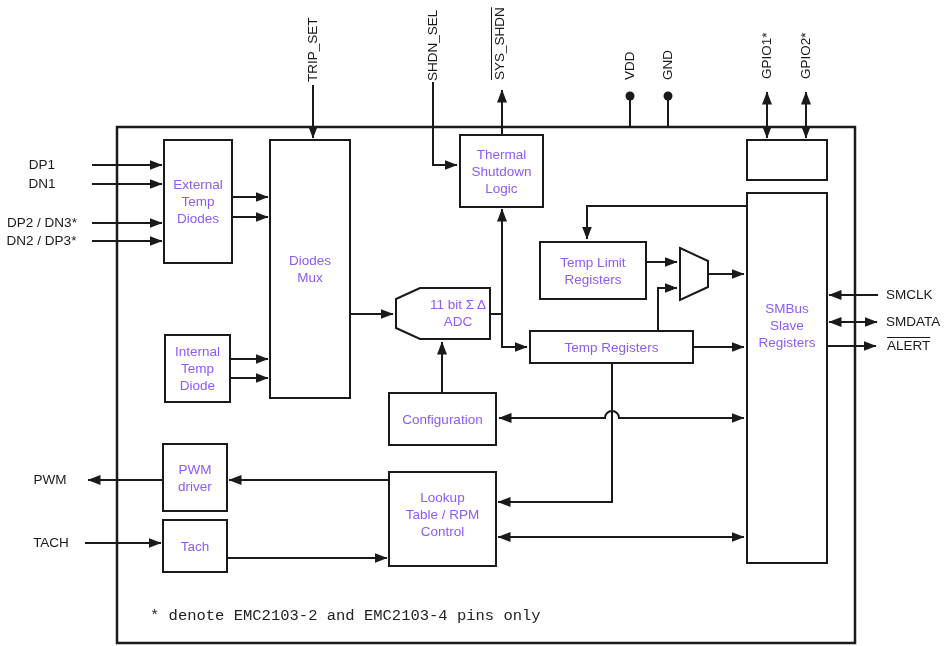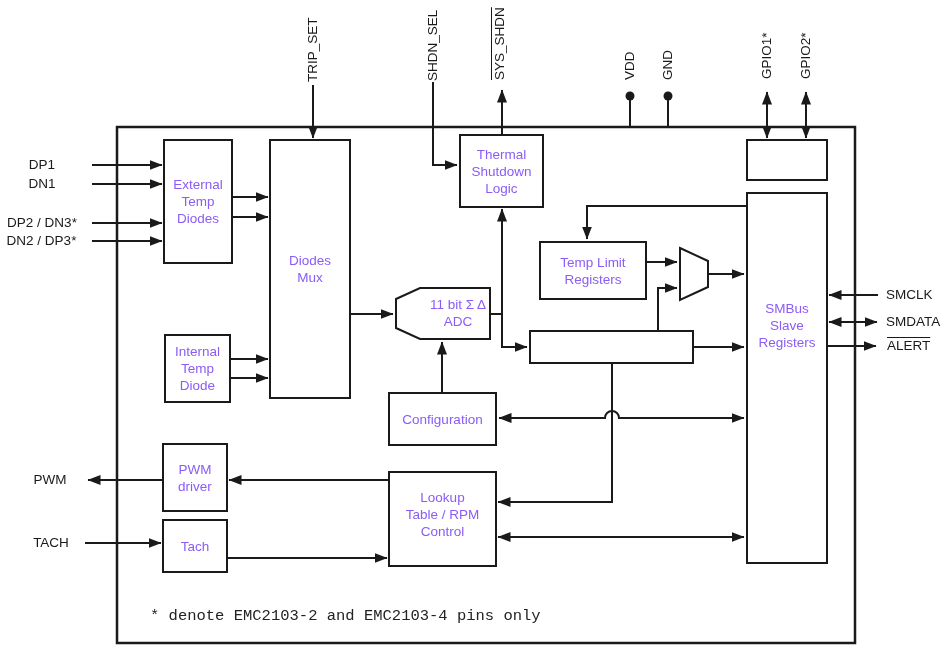--- a/index.html
+++ b/index.html
@@ -98,20 +98,21 @@
 Diodes</div>
   <div class="blk" style="left:270px;top:140px;width:80px;height:258px">Diodes
 Mux</div>
   <div class="blk" style="left:460px;top:135px;width:83px;height:72px">Thermal
 Shutdown
 Logic</div>
   <div class="blk" style="left:540px;top:242px;width:106px;height:57px">Temp Limit
 Registers</div>
   <div class="blk" style="left:410px;top:286px;width:96px;height:53px">11 bit Σ Δ
 ADC</div>
+  <div class="blk" style="left:530px;top:331px;width:163px;height:32px">Temp Registers</div>
   <div class="blk" style="left:747px;top:255px;width:80px;height:140px">SMBus
 Slave
 Registers</div>
   <div class="blk" style="left:165px;top:335px;width:65px;height:67px">Internal
 Temp
 Diode</div>
   <div class="blk" style="left:389px;top:393px;width:107px;height:52px">Configuration</div>
   <div class="blk" style="left:163px;top:444px;width:64px;height:67px">PWM
 driver</div>
   <div class="blk" style="left:163px;top:520px;width:64px;height:52px">Tach</div>

